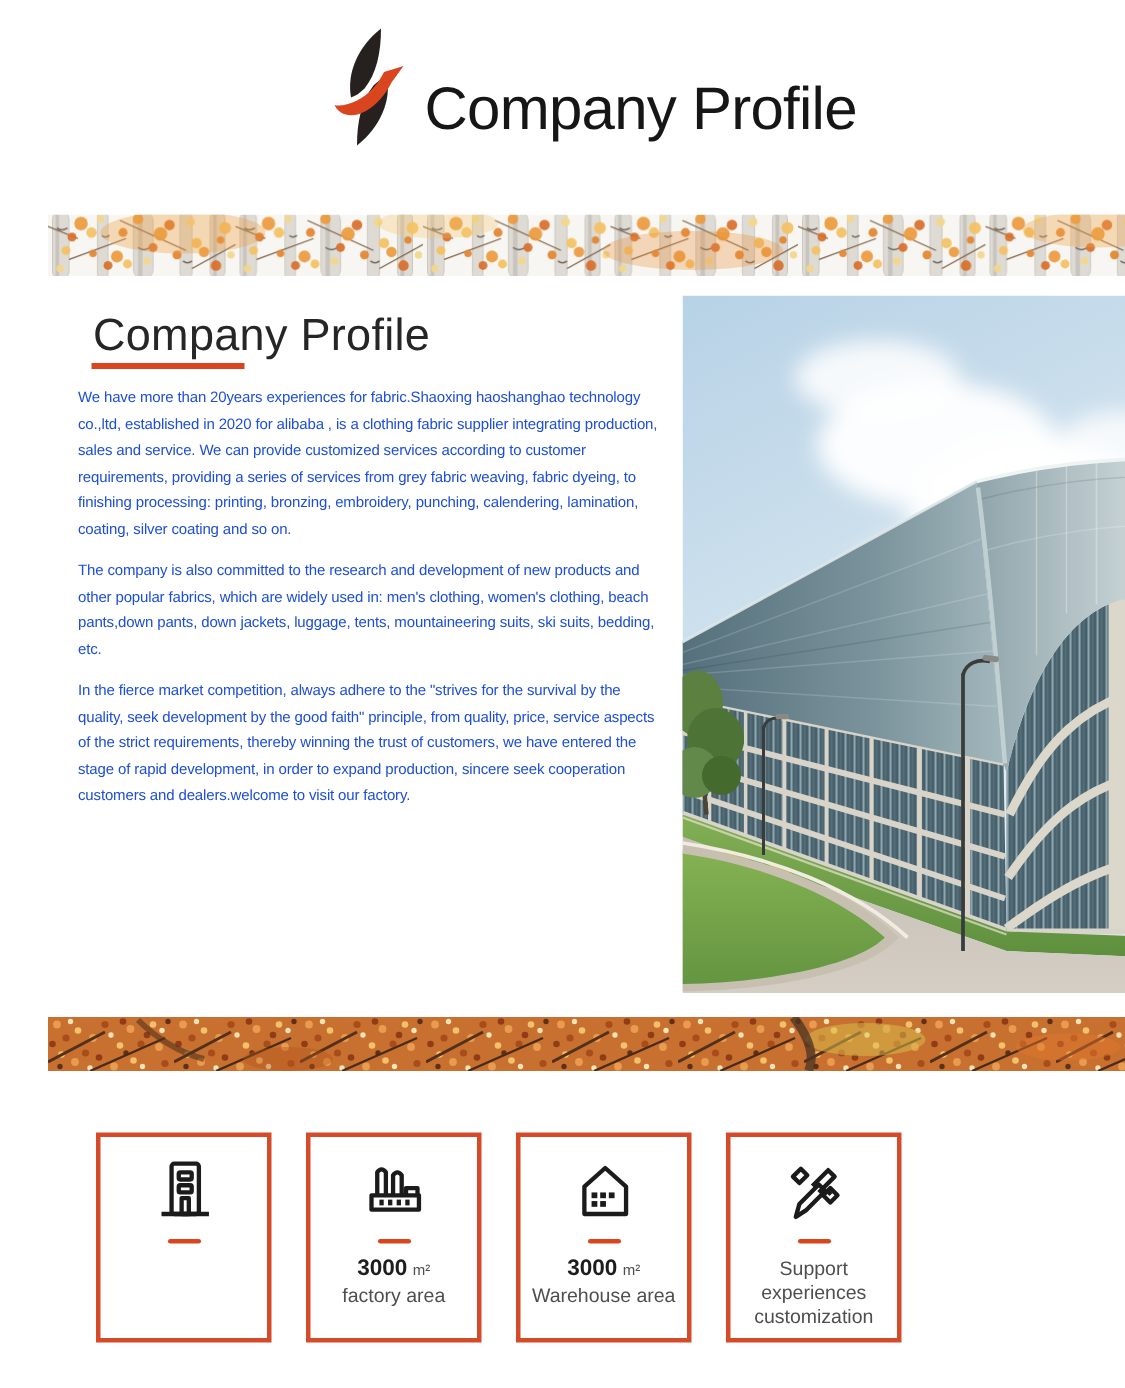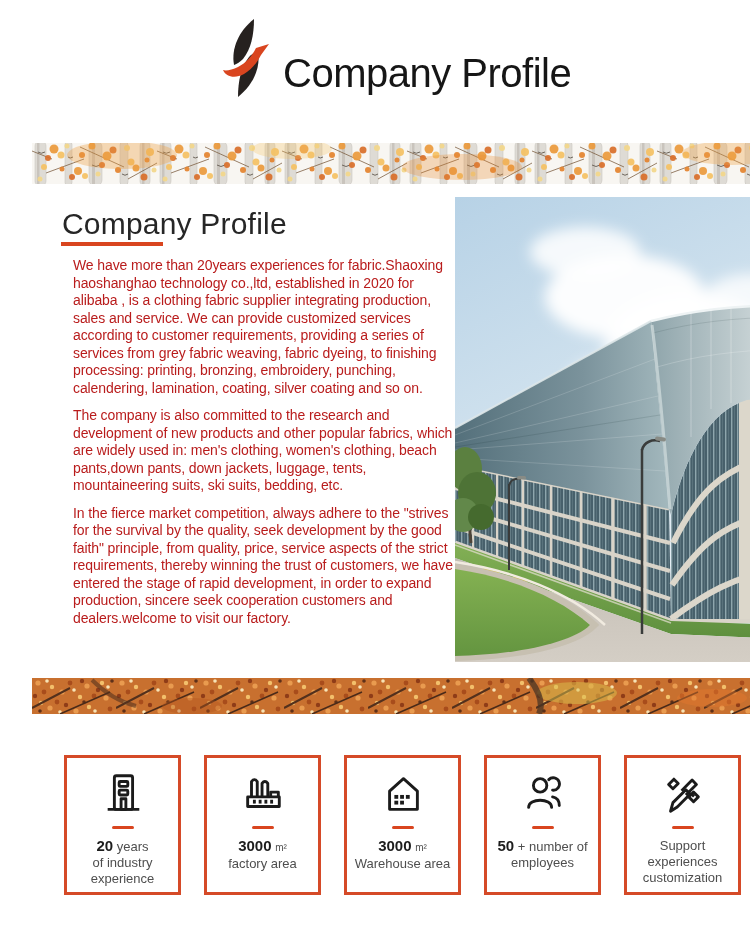--- a/index.html
+++ b/index.html
@@ -29,22 +29,22 @@
   .badge-flame { position:absolute; left:43px; top:0; width:20px; height:27px; }
   .badge-box { position:absolute; left:15px; top:28px; width:86px; height:17px;
                background:#D9451F; border-radius:2px; color:#fff; text-align:center;
                font-size:11px; line-height:17px; font-weight:bold; letter-spacing:1px;
                overflow:hidden; white-space:nowrap; }
   .badge-arrow { position:absolute; width:0; height:0; top:23px;
                  border-top:4px solid transparent; border-bottom:4px solid transparent; }
   .badge-arrow.left  { left:2px;  border-right:7px solid #E0632F; }
   .badge-arrow.right { right:-2px; border-left:7px solid #E0632F; }
 
-  .body-copy { position:absolute; left:41px; top:257px; width:389px;
-               font-size:14px; line-height:17.5px; color:#b91c1c; letter-spacing:-0.1px; }
+  .body-copy { position:absolute; left:20px; top:257px; width:389px;
+               font-size:10px; line-height:17.5px; color:#1d4ed8; letter-spacing:-0.1px; }
   .body-copy p { margin:0 0 10px 0; }
 
   .photo { position:absolute; left:423px; top:197px; width:327px; height:465px; }
   .photo svg { display:block; width:327px; height:465px; }
 
   
   .cards { position:absolute; left:32px; top:755px; display:flex; gap:23px; }
   .card { box-sizing:border-box; width:117px; height:140px; background:#fff;
           border:3px solid #D54A28; display:flex; flex-direction:column; align-items:center; }
   .card .icon { margin-top:12px; height:48px; }
@@ -338,26 +338,20 @@
 
     <div class="card">
       <svg class="icon" width="46" height="46" viewBox="0 0 48 48" fill="none" stroke="#1b1b1b" stroke-width="3" stroke-linejoin="round">
         <rect x="15" y="5" width="19" height="35" rx="2"></rect>
         <line x1="8" y1="40" x2="41" y2="40"></line>
         <rect x="20" y="11" width="9" height="5" rx="1"></rect>
         <rect x="20" y="20" width="9" height="5" rx="1"></rect>
         <rect x="22" y="29" width="5" height="11"></rect>
       </svg>
       <div class="dash"></div>
-      <div class="txt">
-        <span class="val">20</span>
-        <span class="unit">years</span><br>
-        <span>of industry</span><br>
-        <span>experience</span>
-      </div>
     </div>
 
     <div class="card">
       <svg class="icon" width="46" height="46" viewBox="0 0 48 48" fill="none" stroke="#1b1b1b" stroke-width="3" stroke-linejoin="round">
         <path d="M12 27 V11 q3 -4 6 0 v16"></path>
         <path d="M23 27 V13 q3 -4 6 0 v14"></path>
         <path d="M32 27 v-5 h8 v5"></path>
         <rect x="8" y="27" width="33" height="10"></rect>
         <line x1="15" y1="30" x2="15" y2="34"></line>
           <line x1="21" y1="30" x2="21" y2="34"></line>
@@ -384,34 +378,20 @@
         </g>
       </svg>
       <div class="dash"></div>
       <div class="txt">
         <span class="val">3000</span>
         <span class="unit sup">m²</span><br>
         <span>Warehouse area</span>
       </div>
     </div>
 
-    <div class="card">
-      <svg class="icon" width="46" height="46" viewBox="0 0 48 48" fill="none" stroke="#1b1b1b" stroke-width="3" stroke-linecap="round">
-        <circle cx="21" cy="15" r="7"></circle>
-        <path d="M9 38 c0 -10 24 -10 24 0"></path>
-        <path d="M30 9 a6.5 6.5 0 1 1 4 11"></path>
-        <path d="M34 27 c5 1 7 5 7 9"></path>
-      </svg>
-      <div class="dash"></div>
-      <div class="txt">
-        <span class="val">50</span>
-        <span class="unit">+ number of</span><br>
-        <span>employees</span>
-      </div>
-    </div>
 
     <div class="card">
       <svg class="icon" width="46" height="46" viewBox="0 0 48 48" fill="none" stroke="#1b1b1b" stroke-width="3" stroke-linejoin="round">
         <path d="M9 14 L14.5 8.5 L19 13 L13.5 18.5 Z"></path>
         <path d="M11 42 L13.5 33 L27 19.5 L31.5 24 L18 37.5 Z"></path>
         <path d="M27 25 L38 14 L33.5 9.5 L22.5 20.5"></path>
         <path d="M30 27 L35 22 L40 27 L35 32 Z"></path>
         <line x1="33.5" y1="24.5" x2="35.5" y2="26.5"></line>
       </svg>
       <div class="dash"></div>

